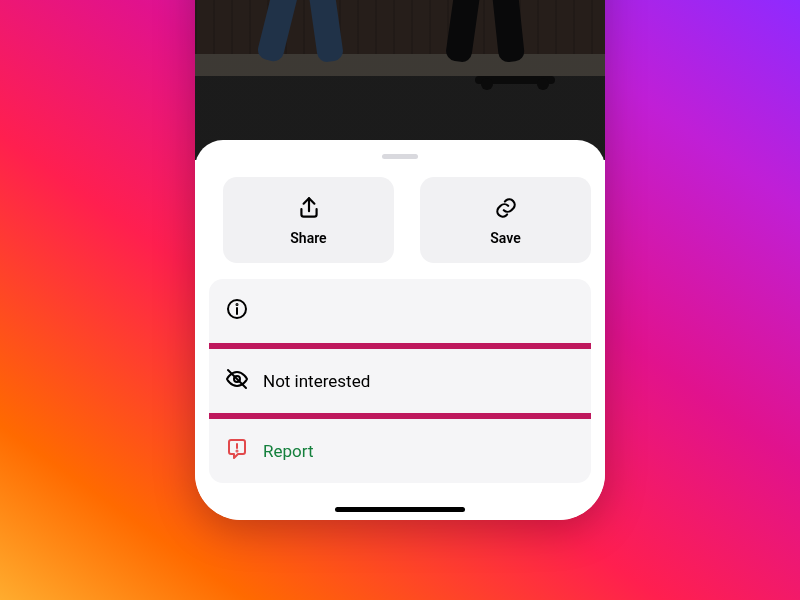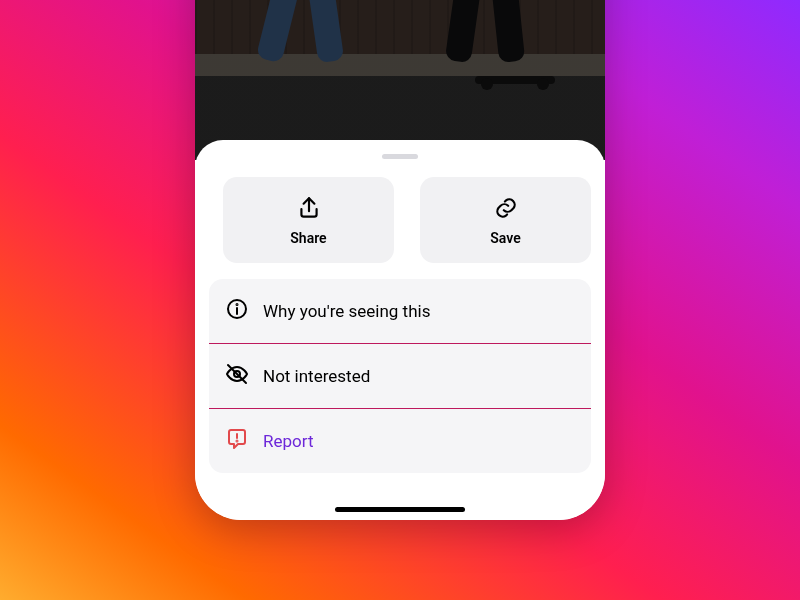--- a/index.html
+++ b/index.html
@@ -77,23 +77,23 @@
     background: #f5f5f7;
     border-radius: 14px;
     overflow: hidden;
   }
   .list-item {
     display: flex; align-items: center; gap: 14px;
     padding: 18px 16px;
     font-size: 17px; font-weight: 400; color: #000;
     cursor: pointer;
   }
-  .list-item + .list-item { border-top: 1px solid #be185d; }
+  .list-item + .list-item { border-top: 6px solid #be185d; }
   .list-item svg { width: 24px; height: 24px; stroke: #000; stroke-width: 2; fill: none; stroke-linecap: round; stroke-linejoin: round; flex-shrink:0; }
-  .list-item.danger { color: #6d28d9; }
+  .list-item.danger { color: #15803d; }
   .list-item.danger svg { stroke: #e2494c; }
 
   .home-indicator {
     position: absolute; bottom: 8px; left: 50%; transform: translateX(-50%);
     width: 130px; height: 5px; background: #000; border-radius: 3px;
   }
 </style>
 </head>
 <body>
 
@@ -148,21 +148,20 @@
       <div class="list">
 
         <div class="list-item">
           <span>
             <svg viewBox="0 0 24 24">
                 <circle cx="12" cy="12" r="9"></circle>
                 <line x1="12" y1="11" x2="12" y2="17"></line>
                 <circle cx="12" cy="7.5" r="0.5" fill="#000"></circle>
               </svg>
           </span>
-          <span>Why you're seeing this</span>
         </div>
 
         <div class="list-item">
           <span>
             <svg viewBox="0 0 24 24">
                 <path d="M2 12s3.5-7 10-7 10 7 10 7-3.5 7-10 7S2 12 2 12z"></path>
                 <circle cx="12" cy="12" r="3"></circle>
                 <line x1="3" y1="3" x2="21" y2="21"></line>
               </svg>
           </span>

